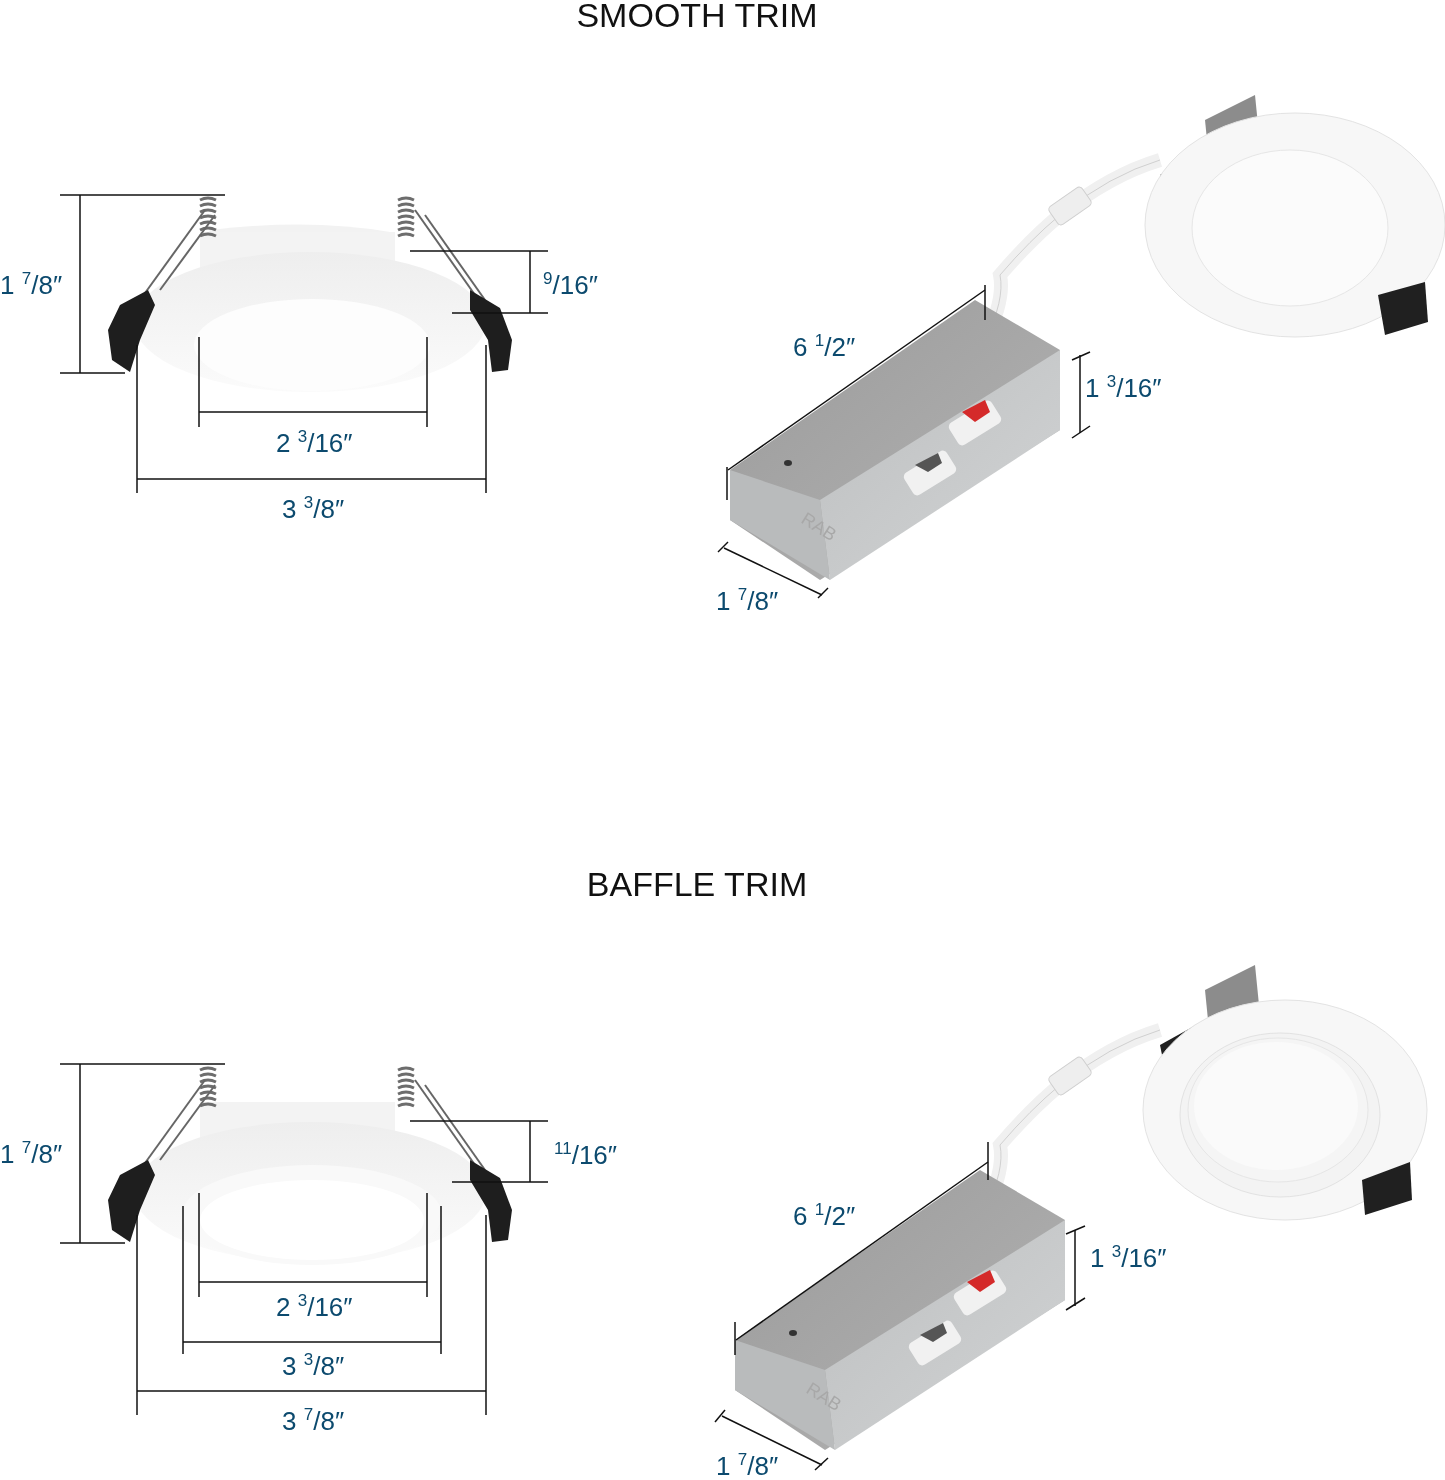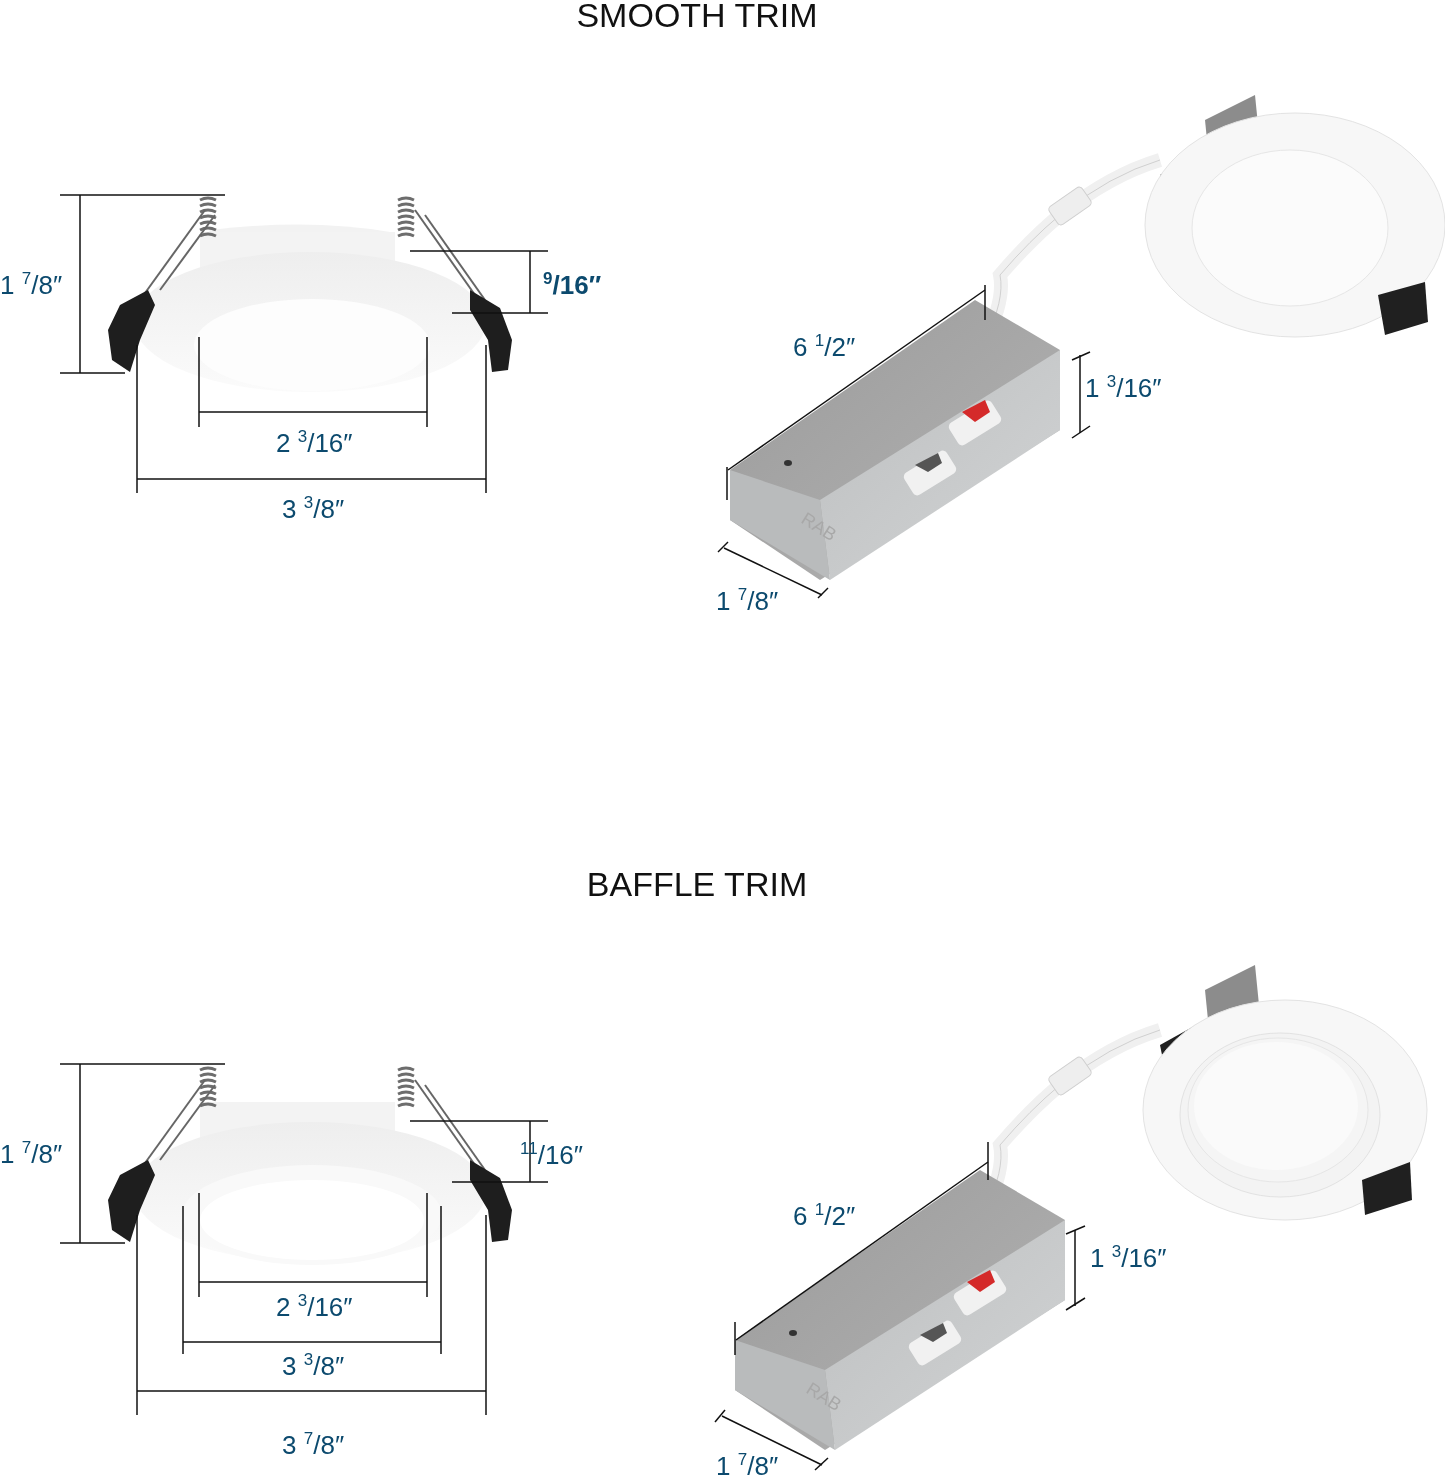--- a/index.html
+++ b/index.html
@@ -177,21 +177,21 @@
     <line x1="1066" y1="1310" x2="1085" y2="1298"></line>
     <line x1="715" y1="1422" x2="725" y2="1410"></line>
     <line x1="722" y1="1416" x2="822" y2="1465"></line>
     <line x1="815" y1="1470" x2="828" y2="1458"></line>
   </g>
 </svg>
 
 <div class="lbl" style="left:0px; top:272px;">
   <span>1</span>&nbsp;<sup>7</sup>/<span>8</span><span>″</span>
 </div>
-<div class="lbl" style="left:543px; top:272px;font-weight:bold;">
+<div class="lbl" style="left:543px; top:272px;">
   <sup>9</sup>/<span>16</span><span>″</span>
 </div>
 <div class="lbl" style="left:276px; top:430px;">
   <span>2</span>&nbsp;<sup>3</sup>/<span>16</span><span>″</span>
 </div>
 <div class="lbl" style="left:282px; top:496px;">
   <span>3</span>&nbsp;<sup>3</sup>/<span>8</span><span>″</span>
 </div>
 <div class="lbl" style="left:793px; top:334px;">
   <span>6</span>&nbsp;<sup>1</sup>/<span>2</span><span>″</span>
@@ -199,30 +199,30 @@
 <div class="lbl" style="left:1085px; top:375px;">
   <span>1</span>&nbsp;<sup>3</sup>/<span>16</span><span>″</span>
 </div>
 <div class="lbl" style="left:716px; top:588px;">
   <span>1</span>&nbsp;<sup>7</sup>/<span>8</span><span>″</span>
 </div>
 
 <div class="lbl" style="left:0px; top:1141px;">
   <span>1</span>&nbsp;<sup>7</sup>/<span>8</span><span>″</span>
 </div>
-<div class="lbl" style="left:520px; top:1142px;text-align:center;">
+<div class="lbl" style="left:554px; top:1142px;text-align:center;">
   <sup>11</sup>/<span>16</span><span>″</span>
 </div>
 <div class="lbl" style="left:276px; top:1294px;">
   <span>2</span>&nbsp;<sup>3</sup>/<span>16</span><span>″</span>
 </div>
 <div class="lbl" style="left:282px; top:1353px;">
   <span>3</span>&nbsp;<sup>3</sup>/<span>8</span><span>″</span>
 </div>
-<div class="lbl" style="left:282px; top:1408px;margin-top:24px;">
+<div class="lbl" style="left:282px; top:1408px;">
   <span>3</span>&nbsp;<sup>7</sup>/<span>8</span><span>″</span>
 </div>
 <div class="lbl" style="left:793px; top:1203px;">
   <span>6</span>&nbsp;<sup>1</sup>/<span>2</span><span>″</span>
 </div>
 <div class="lbl" style="left:1090px; top:1245px;">
   <span>1</span>&nbsp;<sup>3</sup>/<span>16</span><span>″</span>
 </div>
 <div class="lbl" style="left:716px; top:1453px;">
   <span>1</span>&nbsp;<sup>7</sup>/<span>8</span><span>″</span>

